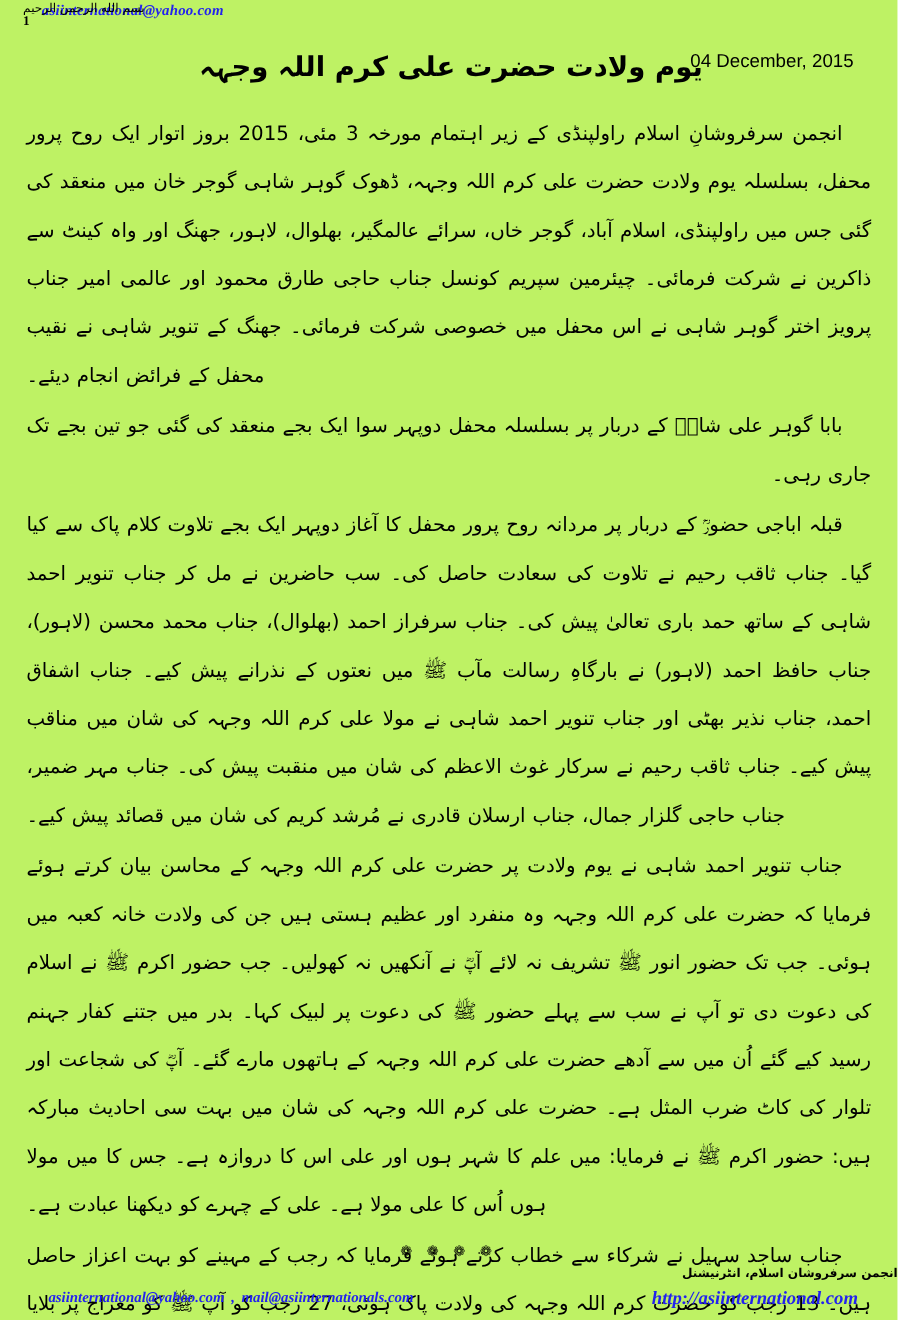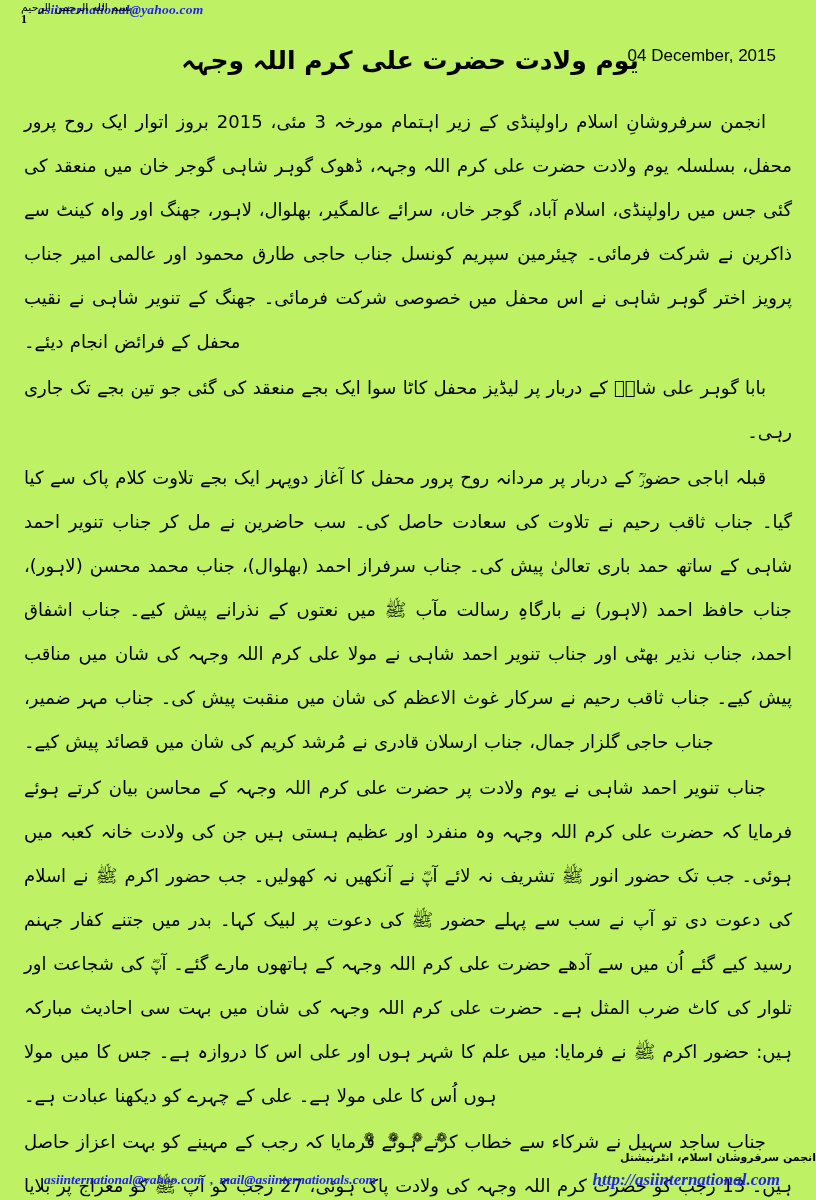--- a/index.html
+++ b/index.html
@@ -190,21 +190,21 @@
     </div>
   </div>
 
   <div class="title-row">
     <div class="doc-title">یوم ولادت حضرت علی کرم اللہ وجہہ</div>
     <div class="doc-date">04 December, 2015</div>
   </div>
 
   <div class="body-area">
     <p class="para">انجمن سرفروشانِ اسلام راولپنڈی کے زیر اہتمام مورخہ 3 مئی، 2015 بروز اتوار ایک روح پرور محفل، بسلسلہ یوم ولادت حضرت علی کرم اللہ وجہہ، ڈھوک گوہر شاہی گوجر خان میں منعقد کی گئی جس میں راولپنڈی، اسلام آباد، گوجر خاں، سرائے عالمگیر، بھلوال، لاہور، جھنگ اور واہ کینٹ سے ذاکرین نے شرکت فرمائی۔ چیئرمین سپریم کونسل جناب حاجی طارق محمود اور عالمی امیر جناب پرویز اختر گوہر شاہی نے اس محفل میں خصوصی شرکت فرمائی۔ جھنگ کے تنویر شاہی نے نقیب محفل کے فرائض انجام دیئے۔</p>
-    <p class="para last-line-right">بابا گوہر علی شاہؒ کے دربار پر لیڈیز محفل کاٹا سوا ایک بجے منعقد کی گئی جو تین بجے تک جاری رہی۔</p>
+    <p class="para last-line-right">بابا گوہر علی شاہؒ کے دربار پر بسلسلہ محفل دوپہر سوا ایک بجے منعقد کی گئی جو تین بجے تک جاری رہی۔</p>
     <p class="para">قبلہ اباجی حضورؒ کے دربار پر مردانہ روح پرور محفل کا آغاز دوپہر ایک بجے تلاوت کلام پاک سے کیا گیا۔ جناب ثاقب رحیم نے تلاوت کی سعادت حاصل کی۔ سب حاضرین نے مل کر جناب تنویر احمد شاہی کے ساتھ حمد باری تعالیٰ پیش کی۔ جناب سرفراز احمد (بھلوال)، جناب محمد محسن (لاہور)، جناب حافظ احمد (لاہور) نے بارگاہِ رسالت مآب ﷺ میں نعتوں کے نذرانے پیش کیے۔ جناب اشفاق احمد، جناب نذیر بھٹی اور جناب تنویر احمد شاہی نے مولا علی کرم اللہ وجہہ کی شان میں مناقب پیش کیے۔ جناب ثاقب رحیم نے سرکار غوث الاعظم کی شان میں منقبت پیش کی۔ جناب مہر ضمیر، جناب حاجی گلزار جمال، جناب ارسلان قادری نے مُرشد کریم کی شان میں قصائد پیش کیے۔</p>
     <p class="para">جناب تنویر احمد شاہی نے یوم ولادت پر حضرت علی کرم اللہ وجہہ کے محاسن بیان کرتے ہوئے فرمایا کہ حضرت علی کرم اللہ وجہہ وہ منفرد اور عظیم ہستی ہیں جن کی ولادت خانہ کعبہ میں ہوئی۔ جب تک حضور انور ﷺ تشریف نہ لائے آپؓ نے آنکھیں نہ کھولیں۔ جب حضور اکرم ﷺ نے اسلام کی دعوت دی تو آپ نے سب سے پہلے حضور ﷺ کی دعوت پر لبیک کہا۔ بدر میں جتنے کفار جہنم رسید کیے گئے اُن میں سے آدھے حضرت علی کرم اللہ وجہہ کے ہاتھوں مارے گئے۔ آپؓ کی شجاعت اور تلوار کی کاٹ ضرب المثل ہے۔ حضرت علی کرم اللہ وجہہ کی شان میں بہت سی احادیث مبارکہ ہیں:  حضور اکرم ﷺ نے فرمایا: میں علم کا شہر ہوں اور علی اس کا دروازہ ہے۔ جس کا میں مولا ہوں اُس کا علی مولا ہے۔ علی کے چہرے کو دیکھنا عبادت ہے۔</p>
     <p class="para">جناب ساجد سہیل نے شرکاء سے خطاب کرتے ہوئے فرمایا کہ رجب کے مہینے کو بہت اعزاز حاصل ہیں۔ 13 رجب کو حضرت کرم اللہ وجہہ کی ولادت پاک ہوئی، 27 رجب کو آپ ﷺ کو معراج پر بلایا گیا۔ اُنہوں نے کہا کہ آخری زمانے میں اللہ تعالیٰ ایک ایسی روح دُنیا پر بھیجے گا جو اللہ سے محبت کرنے والی روحوں کو اکٹھا کرے گی۔ اُنہوں نے کہا کہ سیدنا ریاض احمد گوہر شاہی مدظلہُ العالی نے ہمیں اسم ذات عطا فرمایا اور ہمارا فرض ہے کہ ہم یہ مشن آگے تک پہنچائیں۔</p>
     <p class="para">محفل کے آخر میں جناب پرویز اختر گوہر شاہی نے حلقہ ذکر ترتیب دیا۔ جناب طارق محمود گوہر شاہی نے دعائے خیر فرمائی۔ آخر میں سہہ پہر تین بجے یوم ولادت مولیٰ علی کے حوالے سے کیک کاٹا گیا اور شرکاء کی خدمت میں لنگر پیش کیا گیا۔</p>
   </div>
 
   <div class="footer">
     <div class="divider-ornaments">❁ ❁ ❁ ❁</div>
     <div class="org-name">انجمن سرفروشان اسلام، انٹرنیشنل</div>
     <div class="footer-contacts">

